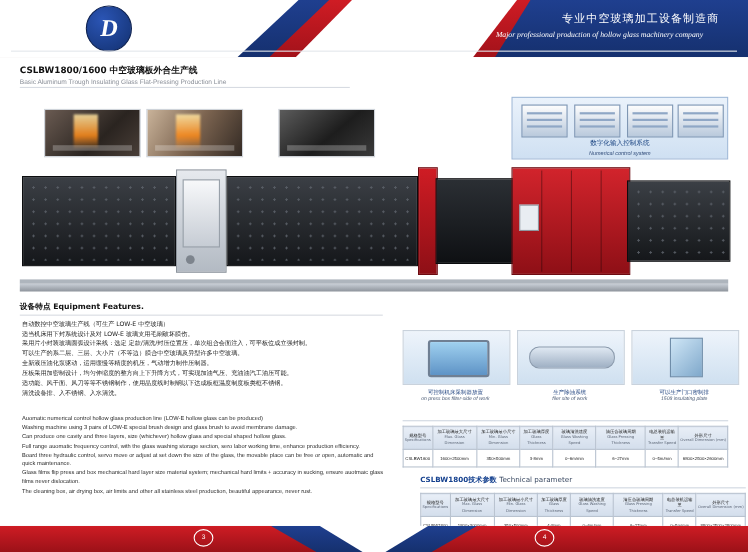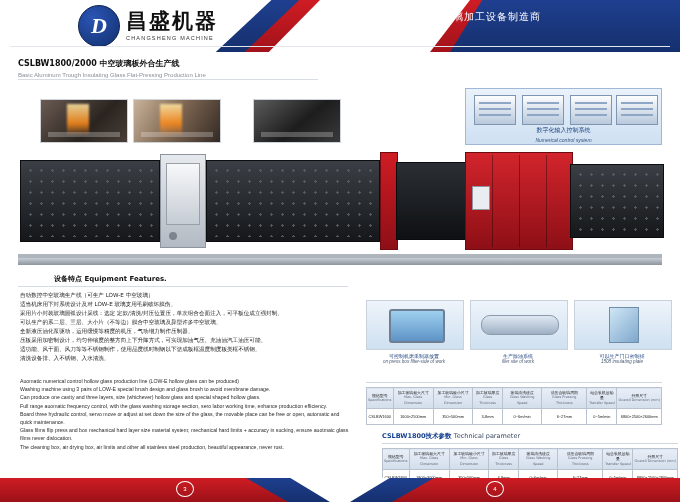--- a/index.html
+++ b/index.html
@@ -17,21 +17,21 @@
   .hdr-right-red{position:absolute;right:0;top:0;width:250px;height:52px;background:linear-gradient(180deg,#cf1c24 0%,#a2121a 100%);
                  clip-path:polygon(16% 0,100% 0,100% 100%,0 100%);}
   .hdr-right-blue{position:absolute;right:0;top:0;width:230px;height:52px;background:linear-gradient(180deg,#1f3f8f 0%,#15306e 100%);
                   clip-path:polygon(14% 0,100% 0,100% 100%,0 100%);}
   .logo-wrap{position:absolute;left:78px;top:5px;display:flex;align-items:center;gap:6px;}
   .logo-badge{width:40px;height:40px;border-radius:50%;background:radial-gradient(circle at 35% 30%,#2b55b5,#12306f);
               color:#fff;display:flex;align-items:center;justify-content:center;font-family:"Liberation Serif",serif;
               font-size:22px;font-style:italic;font-weight:bold;border:1px solid #0d2150;}
   .logo-cn{font-family:"DejaVu Sans",sans-serif;font-size:21px;font-weight:bold;color:#111;letter-spacing:2px;line-height:1;}
   .logo-en{font-size:5.5px;color:#333;letter-spacing:1.2px;margin-top:3px;}
-  .hdr-slogan-cn{position:absolute;right:36px;top:10px;width:246px;text-align:left;color:#fff;font-size:10px;
+  .hdr-slogan-cn{position:absolute;right:26px;top:10px;width:246px;text-align:right;color:#fff;font-size:10px;
                  font-family:Liberation Mono, monospace;letter-spacing:1px;}
   .hdr-slogan-en{position:absolute;right:10px;top:28px;width:250px;text-align:center;color:#fff;font-size:7px;
                  font-family:"Liberation Serif",serif;font-style:italic;}
 
   
   .titleband{position:absolute;left:18px;top:58px;width:330px;}
   .title-cn{font-size:8px;color:#111;font-family:"DejaVu Sans",sans-serif;font-weight:bold;}
   .title-en{font-size:6px;color:#8a8f98;margin-top:3px;}
   .title-rule{position:absolute;left:18px;top:79px;width:300px;height:1px;background:#d7dbe2;}
 
@@ -64,21 +64,21 @@
   .m-cab .door{position:absolute;left:5px;top:8px;right:5px;bottom:22px;background:linear-gradient(180deg,#f7f8fa,#c6ccd4);border:1px solid #98a0a9;}
   .m-cab .knob{position:absolute;left:8px;bottom:7px;width:8px;height:8px;border-radius:50%;background:#7d848d;}
   .m-redA{position:absolute;left:370px;top:2px;width:16px;height:96px;background:linear-gradient(180deg,#cf1c24,#8e0f16);border:1px solid #6d0b11;}
   .m-redB{position:absolute;left:455px;top:2px;width:106px;height:96px;background:linear-gradient(180deg,#d2242c,#8e0f16);border:1px solid #6d0b11;}
   .m-redB .seam{position:absolute;top:2px;bottom:2px;width:1px;background:rgba(0,0,0,.35);}
   .m-glass{position:absolute;left:386px;top:12px;width:70px;height:76px;background:linear-gradient(180deg,#2b2f34,#0e1013);border:1px solid #0a0b0d;}
   .m-panel{position:absolute;left:462px;top:36px;width:16px;height:22px;background:#e9edf2;border:1px solid #8f969f;}
   .m-rail{position:absolute;left:8px;bottom:7px;width:644px;height:4px;background:#aeb5bd;}
 
   
-  .feat-head{position:absolute;left:18px;top:274px;font-size:7px;color:#111;font-family:"DejaVu Sans",sans-serif;font-weight:bold;margin-left:36px;}
+  .feat-head{position:absolute;left:18px;top:274px;font-size:7px;color:#111;font-family:"DejaVu Sans",sans-serif;font-weight:bold;}
   .feat-rule{position:absolute;left:18px;top:286px;width:330px;height:1px;background:#d7dbe2;}
   .feat-cn{position:absolute;left:20px;top:291px;width:330px;font-size:5.6px;line-height:9px;color:#1c1c1c;font-family:"DejaVu Sans",sans-serif;}
   .feat-en{position:absolute;left:20px;top:377px;width:330px;font-size:5.2px;line-height:8.2px;color:#2b2b2b;}
 
   
   .fig{position:absolute;top:300px;width:96px;}
   .fig .box{width:96px;height:48px;border:1px solid #c9d2dc;background:linear-gradient(180deg,#eef4fb,#cfe0f0);position:relative;overflow:hidden;}
   .fig .cap-cn{font-size:5px;color:#1b3f7d;text-align:center;margin-top:3px;font-family:"DejaVu Sans",sans-serif;}
   .fig .cap-en{font-size:4.6px;color:#4a5a74;text-align:center;font-style:italic;}
   .f1{left:366px;} .f2{left:470px;} .f3{left:574px;}
@@ -120,32 +120,29 @@
 
   <div class="header">
     <div class="hdr-right-red"></div>
     <div class="hdr-right-blue"></div>
     <div class="hdr-red"></div>
     <div class="hdr-blue"></div>
     <div class="hdr-white"></div>
 
     <div class="logo-wrap">
       <div class="logo-badge">D</div>
-      <div>
-        <div class="logo-cn">昌盛机器</div>
-        <div class="logo-en">CHANGSHENG MACHINE</div>
-      </div>
     </div>
 
     <div class="hdr-slogan-cn">专业中空玻璃加工设备制造商</div>
+    <div class="hdr-slogan-en">Major professional production of hollow glass machinery company</div>
   </div>
   <div class="side-rule"></div>
 
   <div class="titleband">
-    <div class="title-cn">CSLBW1800/2000 中空玻璃板外合生产线</div>
+    <div class="title-cn">CSLBW1800/1600 中空玻璃板外合生产线</div>
     <div class="title-en">Basic Aluminum Trough Insulating Glass Flat-Pressing Production Line</div>
   </div>
   <div class="title-rule"></div>
 
   <div class="photo p1">
     <div class="flare"></div>
     <div class="bar"></div>
   </div>
   <div class="photo p2">
     <div class="flare"></div>

